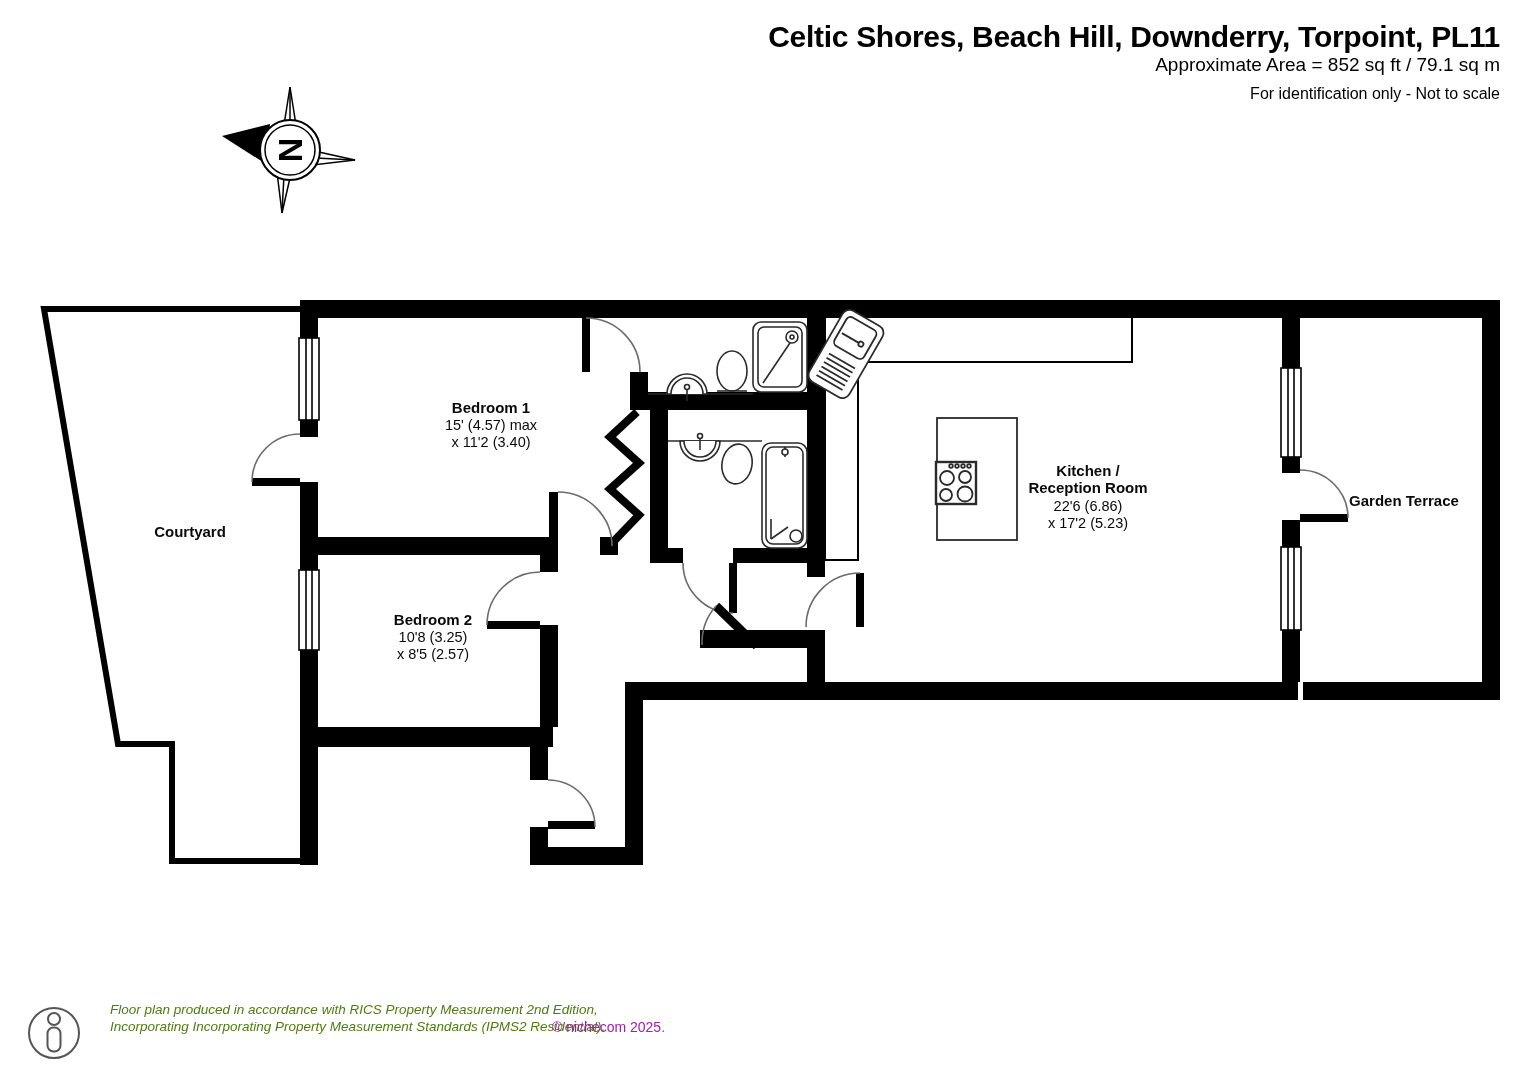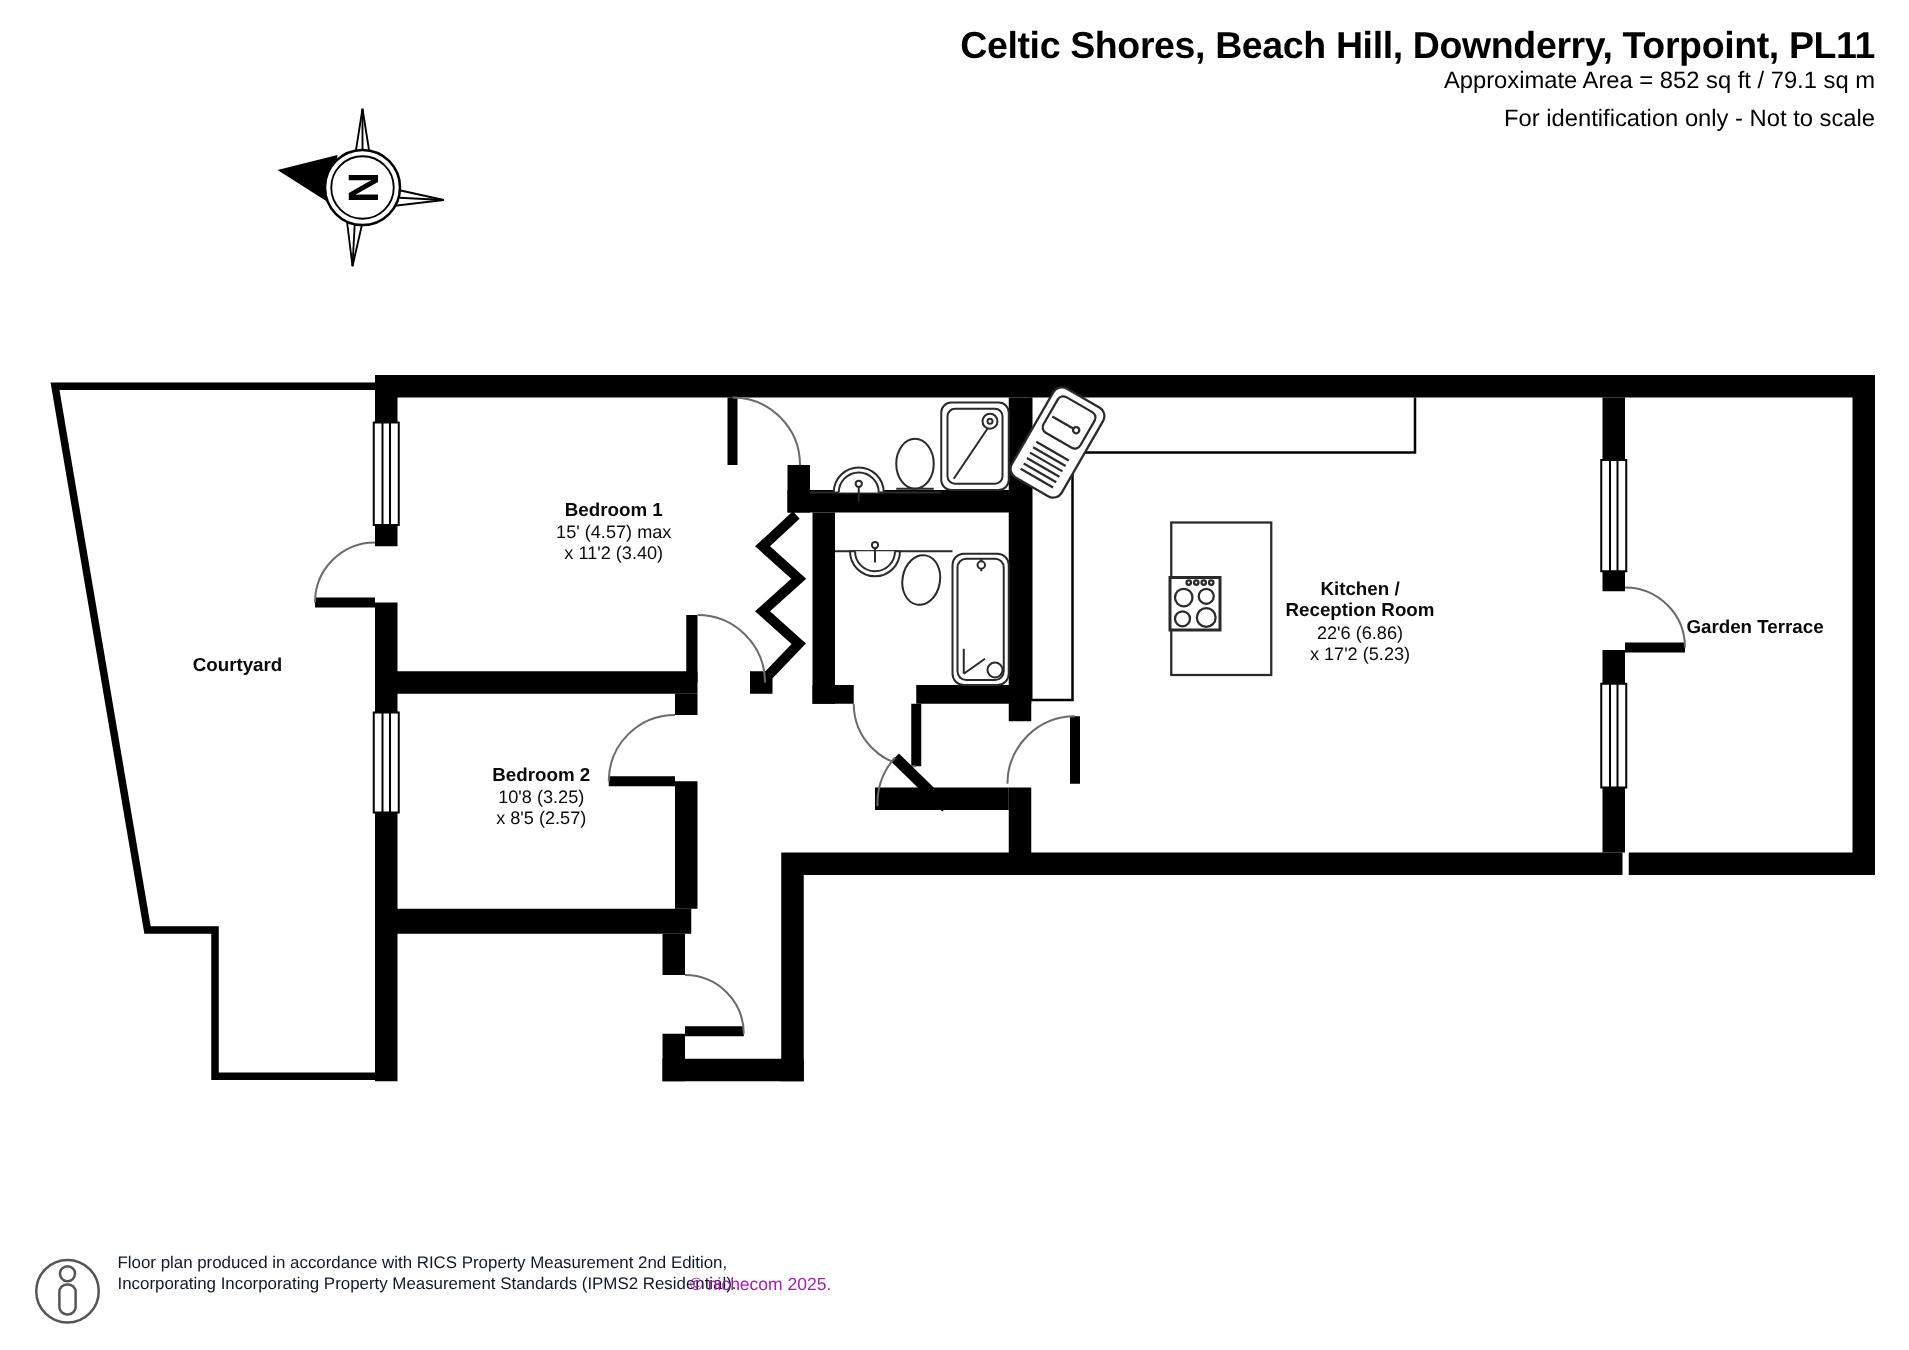--- a/index.html
+++ b/index.html
@@ -1,31 +1,31 @@
 <!DOCTYPE html>
 <html><head>
 <meta charset="utf-8">
 <style>
   html,body{margin:0;padding:0;background:#ffffff;}
   .page{position:relative;width:1527px;height:1080px;background:#fff;overflow:hidden;
         font-family:"Liberation Sans", sans-serif;color:#000;}
   .header{position:absolute;top:20px;right:27px;text-align:right;}
   .header .title{font-size:30px;font-weight:bold;letter-spacing:-0.3px;}
   .header .area{font-size:19px;}
-  .header .note{font-size:19px;margin-top:9px;}
+  .header .note{font-size:16px;margin-top:9px;}
   svg.plan{position:absolute;left:0;top:0;}
   .room-name{font-size:15px;font-weight:bold;fill:#0a0a0a;}
   .room-dim{font-size:14.5px;fill:#0a0a0a;}
   .wall{fill:#000;}
   .thin{stroke:#000;fill:none;}
   .arc{stroke:#6b6b6b;stroke-width:1.6;fill:none;}
   .leaf{fill:#000;}
   .fixture{stroke:#2a2a2a;fill:#fff;}
   .footer{position:absolute;left:26px;top:1002px;display:flex;align-items:flex-start;}
-  .footer-text{margin-left:12px;font-size:13.5px;line-height:16.5px;color:#0f172a;}
+  .footer-text{margin-left:28px;font-size:13.5px;line-height:16.5px;color:#4d7c0f;font-style:italic;}
   .copyright{position:absolute;left:552px;top:1019px;font-size:14px;color:#a21caf;}
 </style>
 </head>
 <body>
 
 <div class="page">
 
   <div class="header">
     <div class="title">Celtic Shores, Beach Hill, Downderry, Torpoint, PL11</div>
     <div class="area">Approximate Area = 852 sq ft / 79.1 sq m</div>

